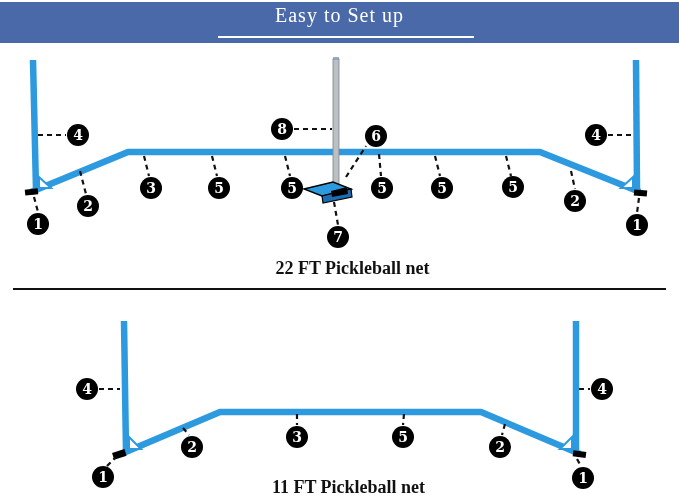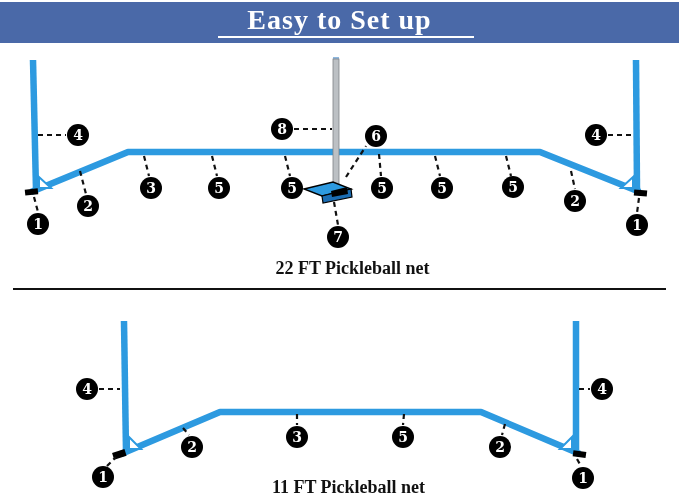--- a/index.html
+++ b/index.html
@@ -7,21 +7,21 @@
     position:relative; width:679px; height:501px; background:#ffffff;
     overflow:hidden; font-family:"Liberation Serif", serif;
   }
   
   .banner {
     position:absolute; left:0; top:2px; width:679px; height:41px;
     background:#4a69a8;
   }
   .banner-title {
     position:absolute; left:0; top:2px; width:100%; text-align:center;
-    color:#ffffff; font-weight:bold; font-size:28px; letter-spacing:1px;
+    color:#ffffff; font-weight:normal; font-size:20px; letter-spacing:1px;
     font-family:"Liberation Serif", serif;
   }
   .banner-underline {
     position:absolute; left:218px; top:34px; width:256px; height:2px;
     background:#ffffff;
   }
   
   .art { position:absolute; left:0; top:0; }
   
   .co {

